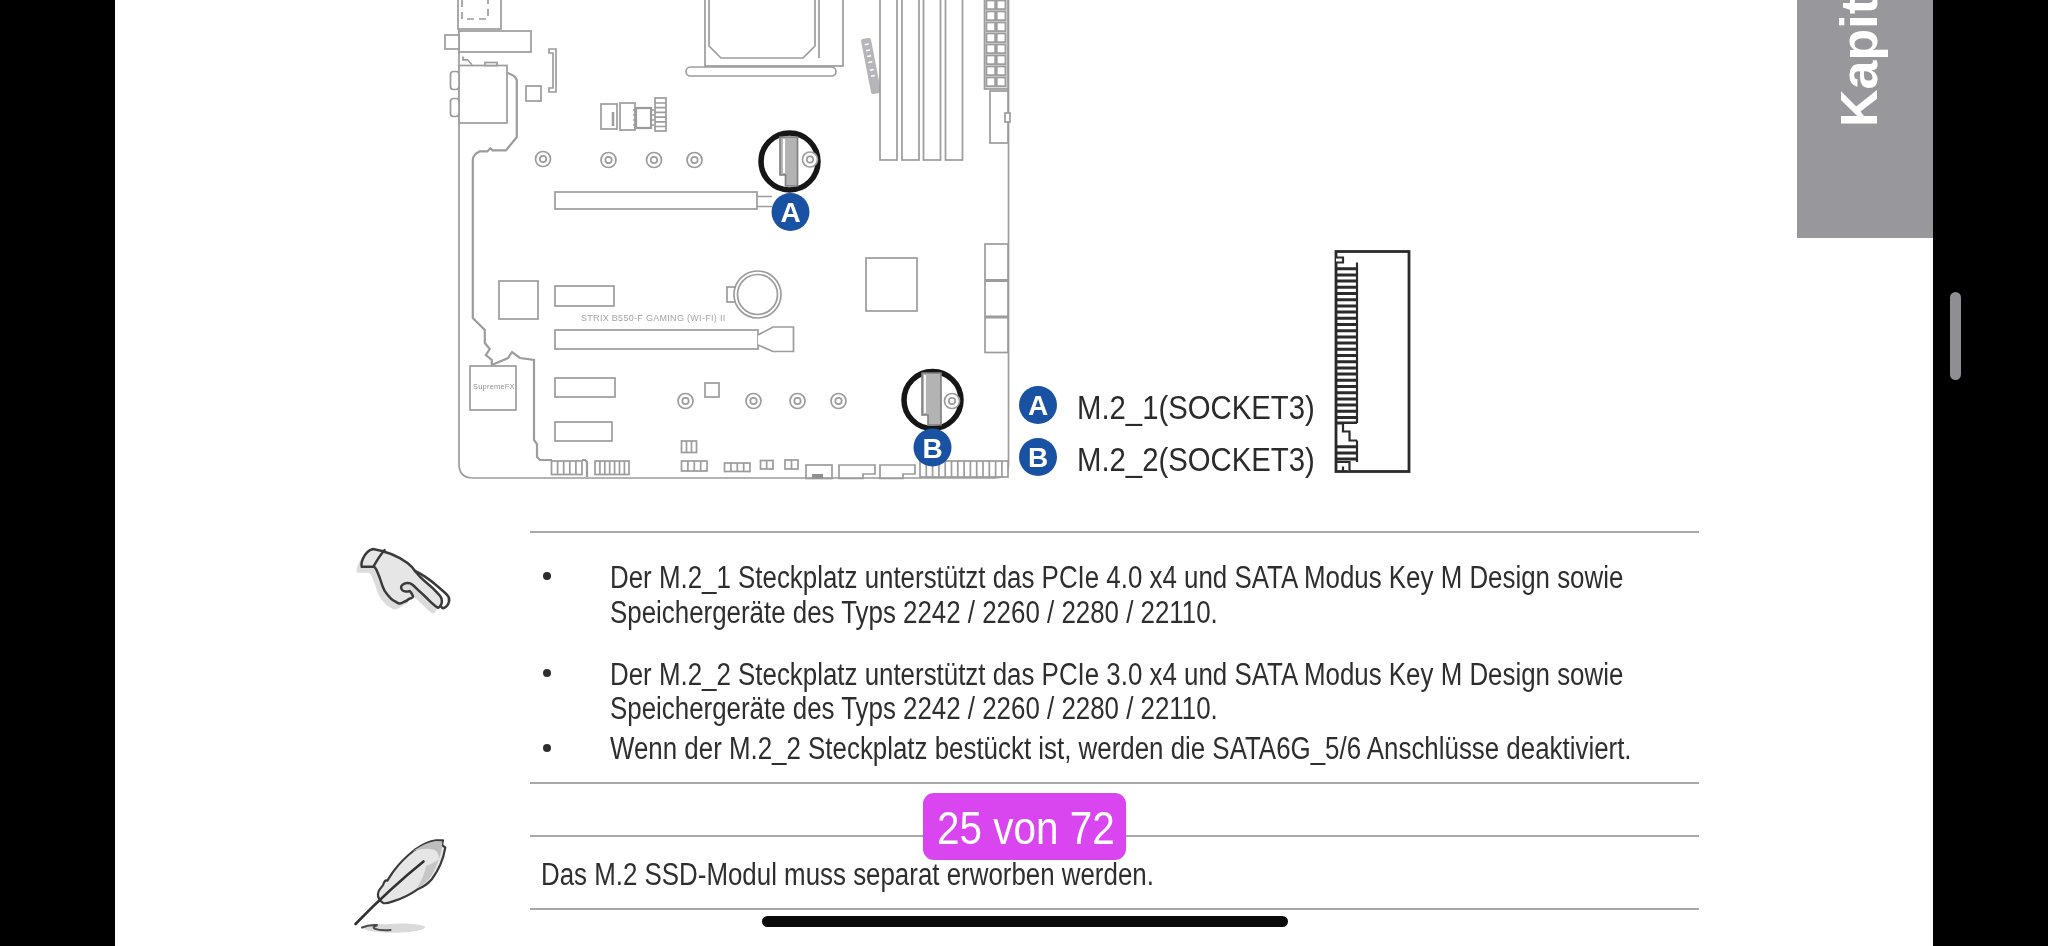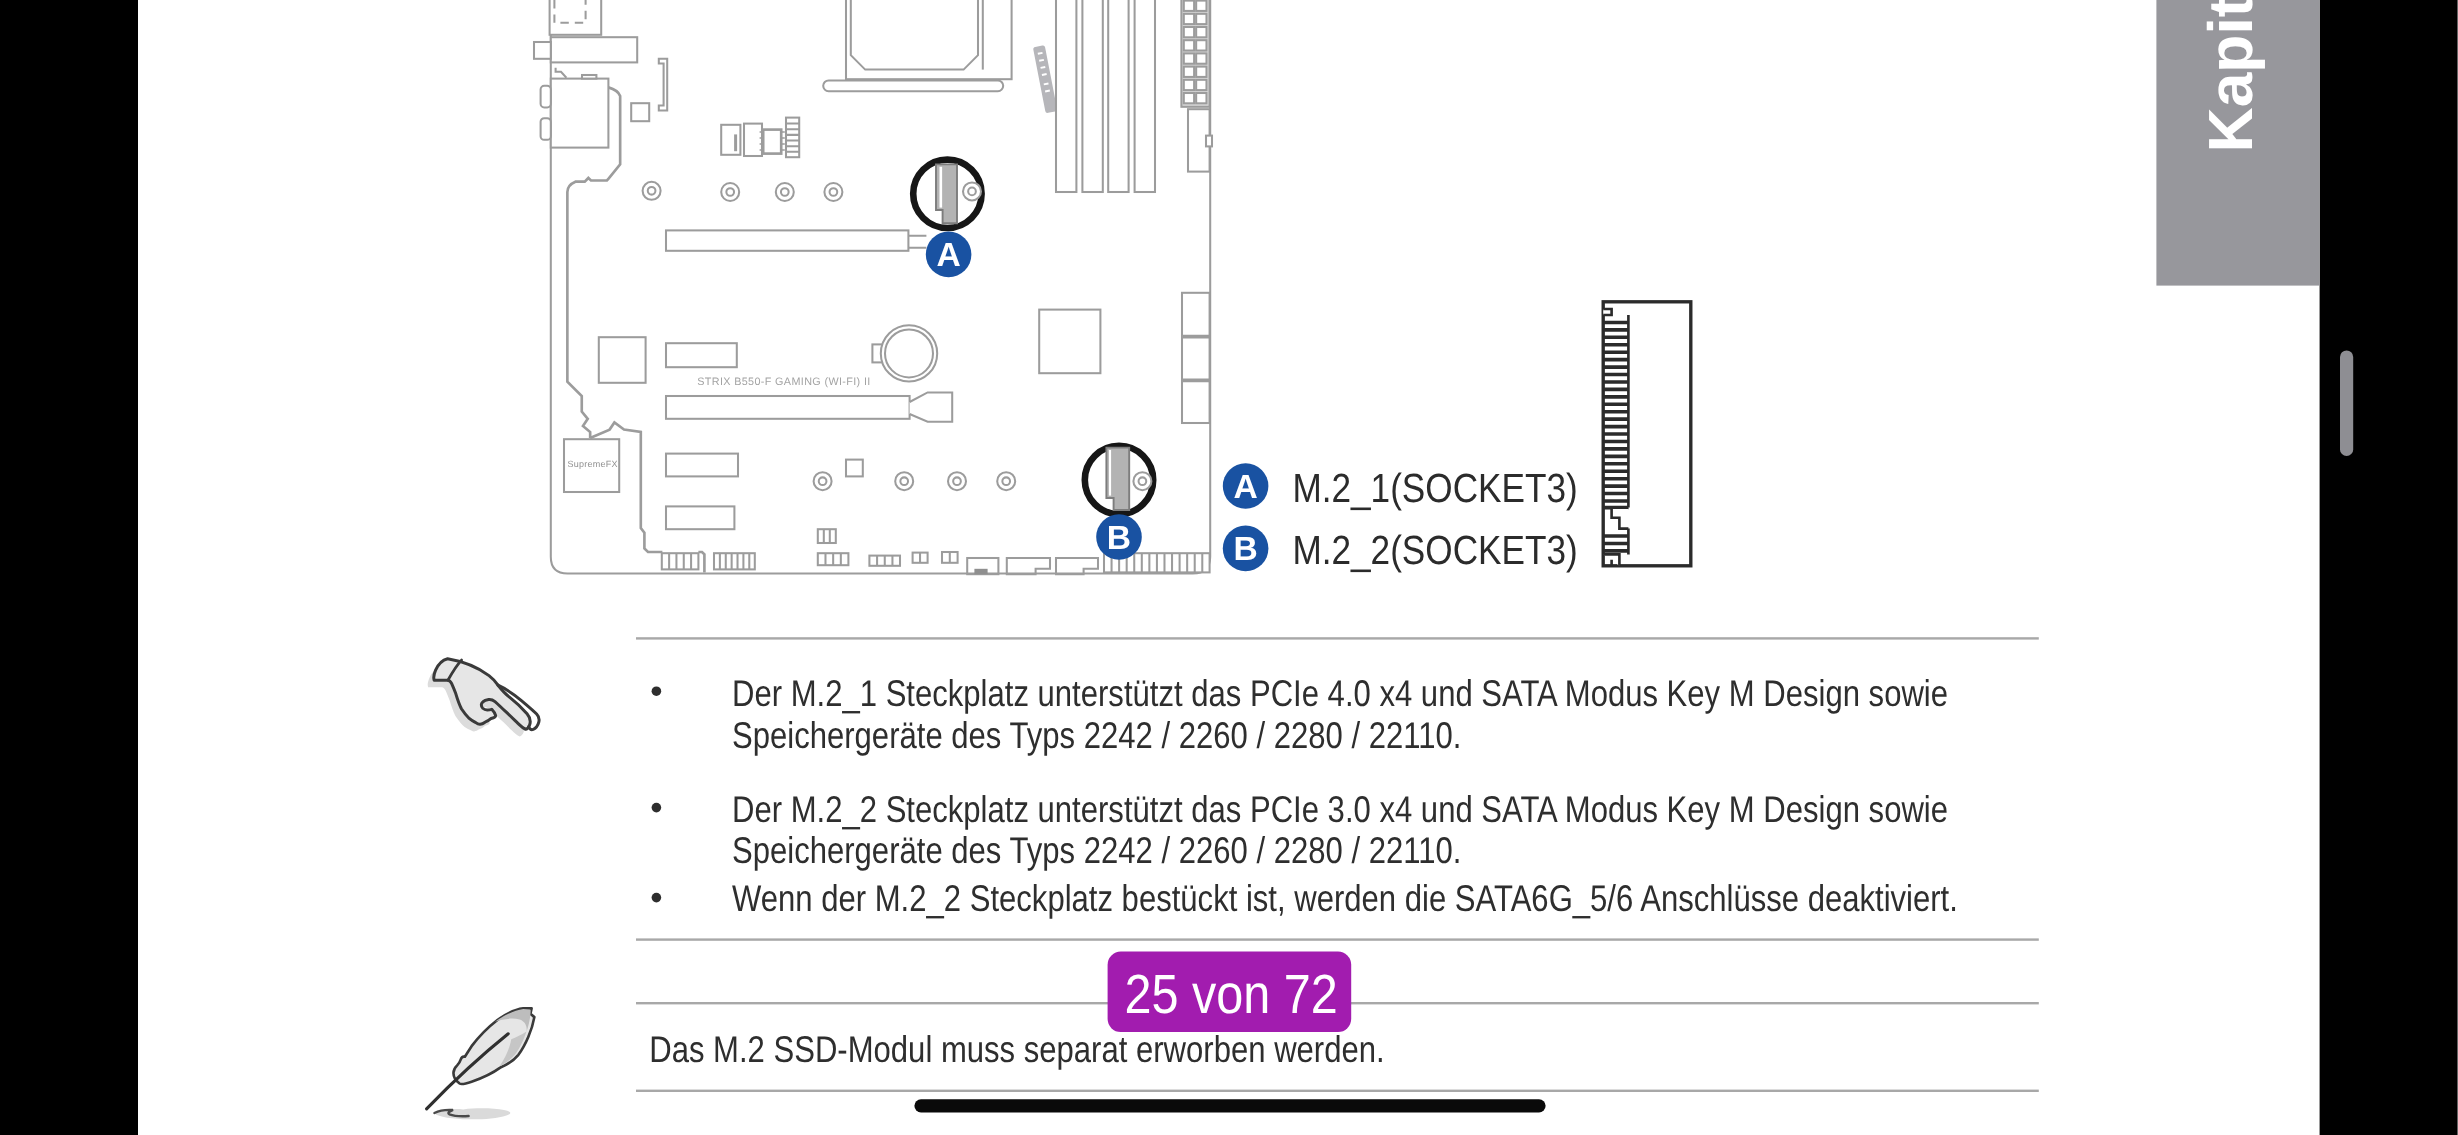--- a/index.html
+++ b/index.html
@@ -6,21 +6,21 @@
   body{width:2048px;height:946px;background:#000;overflow:hidden;position:relative;
        font-family:"Liberation Sans", sans-serif;}
   .abs{position:absolute;}
   #page{left:115px;top:0;width:1818px;height:946px;background:#fff;}
   #tab{left:1797px;top:0;width:136px;height:238px;background:#97979c;}
   #scrollbar{left:1950px;top:292px;width:11px;height:88px;border-radius:5.5px;background:#8e8e93;}
   .rule{height:2px;background:#a8a8a8;left:530px;width:1169px;}
   .txt{color:#2e2e2e;font-size:31px;line-height:31px;white-space:pre;
        transform:scaleX(0.835);transform-origin:0 0;}
   .dot{width:8px;height:8px;border-radius:50%;background:#2e2e2e;left:543px;}
-  #pagenum{left:923px;top:793px;width:203px;height:67px;border-radius:11px;background:#a21caf;}
+  #pagenum{left:923px;top:793px;width:203px;height:67px;border-radius:11px;background:#d946ef;}
   #pagenum span{position:absolute;left:14px;top:12px;color:#fff;font-size:46px;line-height:46px;
        white-space:nowrap;display:inline-block;transform:scaleX(0.88);transform-origin:0 0;}
   #homebar{left:762px;top:916px;width:526px;height:11px;border-radius:5.5px;background:#0a0a0a;}
   .legtxt{color:#2b2b2b;font-size:34px;line-height:34px;white-space:pre;
        transform:scaleX(0.862);transform-origin:0 0;}
 </style>
 </head>
 <body>
 <div class="abs" id="page"></div>
 <div class="abs" id="tab"></div>

